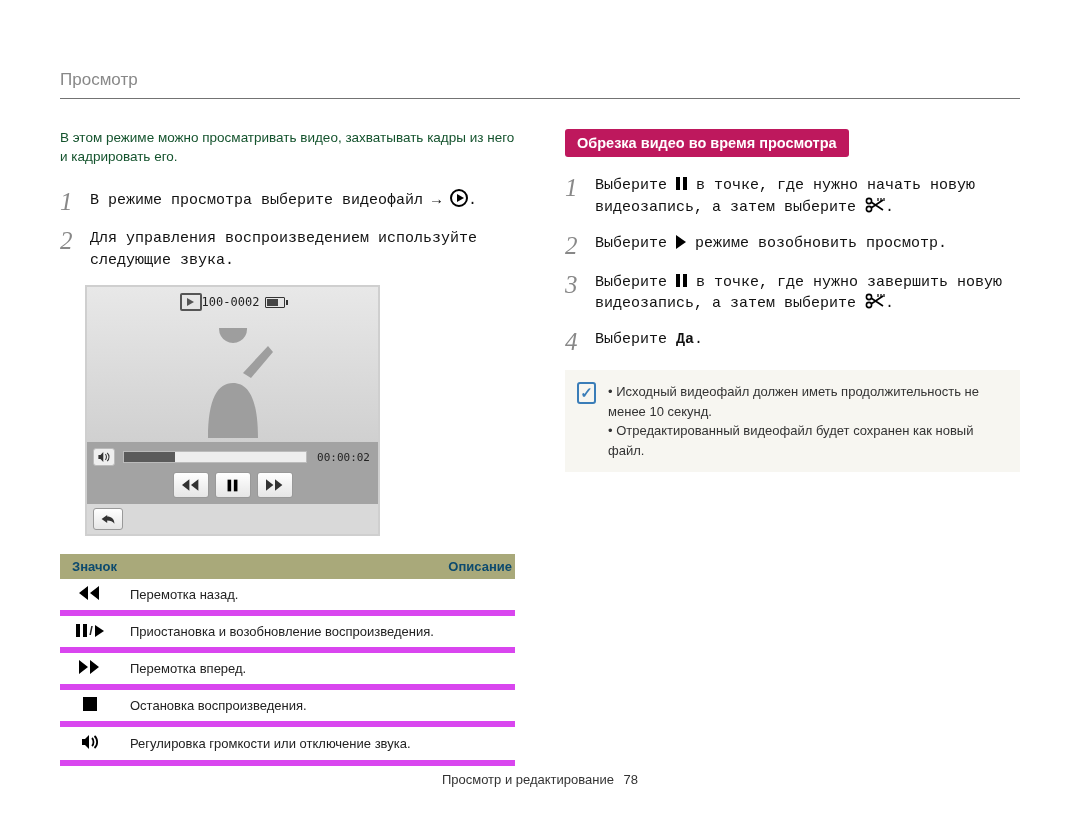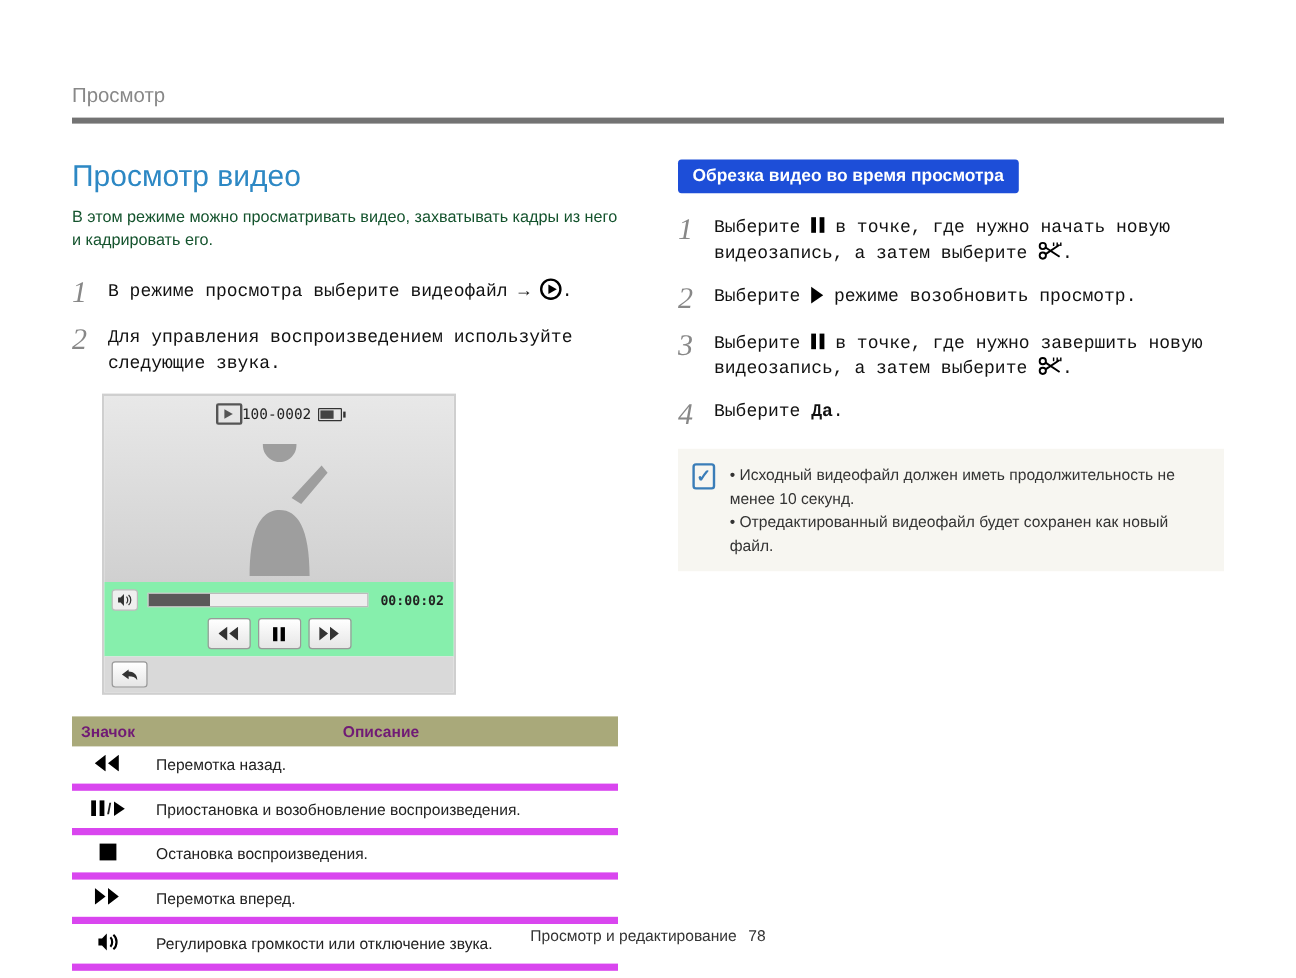--- a/index.html
+++ b/index.html
@@ -1,20 +1,20 @@
 <!DOCTYPE html>
 <html><head>
 <meta charset="utf-8">
 <style>
   * { box-sizing: border-box; margin: 0; padding: 0; }
   html, body { width: 1080px; height: 815px; background: #fff; font-family: Arial, Helvetica, sans-serif; color: #222; }
   .page { position: relative; width: 1080px; height: 815px; padding: 70px 60px 0 60px; }
 
   .breadcrumb {
-    font-size: 17px; color: #888; padding-bottom: 8px; border-bottom: 5px solid #737373;
+    font-size: 17px; color: #888; padding-bottom: 8px; border-bottom: 1px solid #737373;
     margin-bottom: 30px;
   }
 
   .columns { display: flex; gap: 50px; }
   .col { flex: 1; min-width: 0; }
 
   .h2 { color: #2d88c4; font-size: 25px; font-weight: 400; margin-bottom: 10px; }
   .intro { font-size: 13.5px; line-height: 1.4; color: #14532d; margin-bottom: 22px; }
 
   .step { display: flex; gap: 12px; margin-bottom: 14px; }
@@ -40,63 +40,62 @@
   .player-topbar { position:absolute; top:6px; left:6px; right:6px; display:flex; justify-content:center; align-items:center; font-family: monospace; font-size:12px; color:#222; }
   .topbar-left { width:22px; height:18px; border:2px solid #555; border-radius:2px; position:relative; }
   .topbar-left::after { content:""; position:absolute; left:5px; top:3px; border-left:7px solid #555; border-top:4px solid transparent; border-bottom:4px solid transparent; }
   .topbar-right { display:flex; align-items:center; gap:6px; }
   .battery { width:20px; height:11px; border:1.5px solid #333; border-radius:1px; position:relative; }
   .battery::after { content:""; position:absolute; right:-4px; top:2px; width:2px; height:5px; background:#333; }
   .battery-fill { position:absolute; left:1px; top:1px; bottom:1px; width:60%; background:#444; }
   .silhouette { position:absolute; left:50%; bottom:0; transform:translateX(-50%); }
   .silhouette svg { width:120px; height:110px; }
 
-  .player-controls { background:#86efac; padding:6px;font-weight:bold; }
+  .player-controls { background:#a3a3a3; padding:6px; }
   .prog-row { display:flex; align-items:center; gap:8px; margin-bottom:6px; }
   .vol-ic { width:22px; height:18px; border:1px solid #bbb; border-radius:3px; background:#efefef; display:flex; align-items:center; justify-content:center; }
   .progress { flex:1; height:12px; background:#eee; border:1px solid #bbb; position:relative; }
   .progress-fill { position:absolute; left:0; top:0; bottom:0; width:28%; background:#5a5a5a; }
   .time { font-family: monospace; font-size:11px; color:#222; padding:0 2px; }
   .btn-row { display:flex; justify-content:center; gap:6px; }
   .p-btn { width:36px; height:26px; border:1px solid #999; border-radius:3px; background:linear-gradient(#fff,#e6e6e6); display:flex; align-items:center; justify-content:center; }
   .back-bar { background:#d9d9d9; padding:4px 6px; }
   .back-btn { width:30px; height:22px; border:1px solid #999; border-radius:3px; background:linear-gradient(#fff,#e6e6e6); display:flex; align-items:center; justify-content:center; }
 
   .icontbl { width: 100%; border-collapse: collapse; font-size: 13px; }
-  .icontbl th { background:#a9a97a; color:#701a75; font-weight:700; text-align:center; padding:5px 3px; }
+  .icontbl th { background:#a9a97a; color:#0c4a6e; font-weight:700; text-align:right; padding:5px 3px; }
   .icontbl td { padding:7px 10px; border-bottom:6px solid #d946ef; vertical-align:middle; }
   .icontbl td.ic { width:60px; text-align:center; }
 
   .rewind-ic, .ff-ic {  }
   .rewind-ic svg, .ff-ic svg { width:22px; height:14px; }
   .stop-ic { display:inline-block; width:14px; height:14px; background:#000; }
   .volume-ic svg { width:20px; height:16px; }
   .pause-play { display:inline-flex; align-items:center; gap:2px; }
 
-  .subhead { background:#1d4ed8; color:#fff; font-weight:700; font-size:14.5px; padding:6px 12px; border-radius:3px; display:inline-block; margin-bottom:18px; }
+  .subhead { background:#be185d; color:#fff; font-weight:700; font-size:14.5px; padding:6px 12px; border-radius:3px; display:inline-block; margin-bottom:18px; }
 
   .notebox { display:flex; gap:12px; background:#f7f6f1; padding:12px; margin-top:16px; }
   .note-ic { width:22px; height:22px; border:2px solid #3a7db8; color:#3a7db8; border-radius:3px; display:flex; align-items:center; justify-content:center; font-weight:700; font-size:15px; }
   .notebox ul { list-style:none; font-size:13px; color:#333; line-height:1.5; }
   .notebox li::before { content:"• "; }
 
   .footer { position:absolute; bottom:28px; left:0; right:0; text-align:center; font-size:13px; color:#333; }
   .footer .pg { margin-left:6px; }
 </style>
 </head>
 <body>
 
 <div class="page">
 
   <div class="breadcrumb">Просмотр</div>
 
   <div class="columns">
 
     <div class="col">
-      <div class="h2">Просмотр видео</div>
       <div class="intro">В этом режиме можно просматривать видео, захватывать кадры из него и кадрировать его.</div>
 
       <div class="step">
         <div class="step-num">1</div>
         <div class="step-text">
           <span>В режиме просмотра выберите видеофайл → </span><span class="play-icon"></span>.
         </div>
       </div>
 
       <div class="step">
@@ -177,28 +176,28 @@
             <td class="ic">
               <span class="pause-play">
                 <span class="pause-sm"></span>
                   <span style="font-weight:700;">/</span>
                   <span class="tri-right" style="border-left-width:9px; border-top-width:6px; border-bottom-width:6px;"></span>
               </span>
             </td>
             <td>Приостановка и возобновление воспроизведения.</td>
           </tr>
           <tr>
-            <td class="ic"><span class="stop-ic"></span></td>
-            <td>Остановка воспроизведения.</td>
-          </tr>
-          <tr>
             <td class="ic"><span class="ff-ic"><svg viewBox="0 0 22 14">
                     <path d="M0 0l9 7-9 7z M11 0l9 7-9 7z"></path>
                   </svg></span></td>
             <td>Перемотка вперед.</td>
+          </tr>
+          <tr>
+            <td class="ic"><span class="stop-ic"></span></td>
+            <td>Остановка воспроизведения.</td>
           </tr>
           <tr>
             <td class="ic"><span class="volume-ic"><svg viewBox="0 0 20 16">
                     <path d="M2 5h3l4-4v14l-4-4H2z"></path>
                     <path fill="none" stroke="#000" stroke-width="1.8" d="M12 4c2 2 2 6 0 8 M14.5 2c3.5 3 3.5 9 0 12"></path>
                   </svg></span></td>
             <td>Регулировка громкости или отключение звука.</td>
           </tr>
         </tbody>
       </table>

